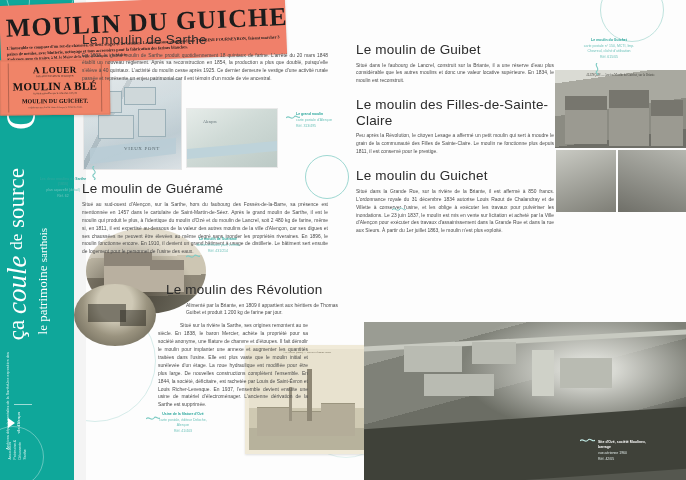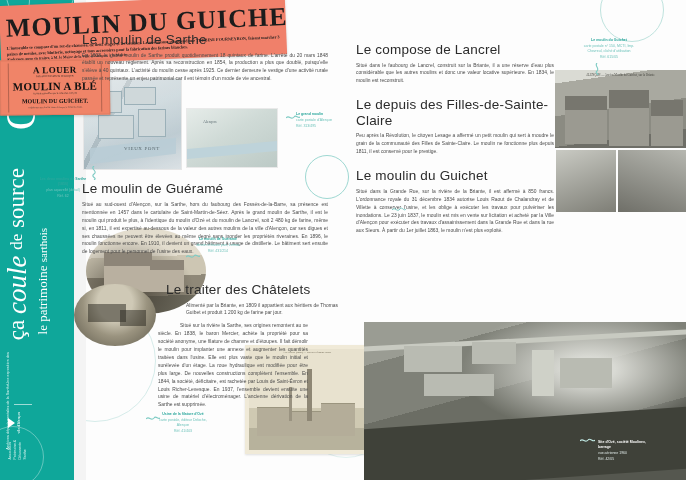--- a/index.html
+++ b/index.html
@@ -383,37 +383,37 @@
       <p class="body">En 1808, le grand moulin de Sarthe produit quotidiennement 18 quintaux de farine. L'arrêté du 20 mars 1848 établit un nouveau règlement. Après sa reconstruction en 1854, la production a plus que doublé, puisqu'elle s'élève à 40 quintaux. L'activité du moulin cesse après 1925. Ce dernier demeure le vestige d'une activité rurale passée et représente un enjeu patrimonial car il est témoin d'un mode de vie ancestral.</p>
     </section>
 
     <section class="sec" style="margin-top:98px;">
       <h2 class="mt">Le moulin de Guéramé</h2>
       <p class="body" style="text-align:justify;">Situé au sud-ouest d'Alençon, sur la Sarthe, hors du faubourg des Fossés-de-la-Barre, sa présence est mentionnée en 1457 dans le cartulaire de Saint-Martin-de-Séez. Après le grand moulin de Sarthe, il est le moulin qui produit le plus, à l'identique du moulin d'Ozé et du moulin de Lancrel, soit 2 480 kg de farine, même si, en 1811, il est expertisé au-dessous de la valeur des autres moulins de la ville d'Alençon, car ses digues et ses chaussées ne peuvent être élevées au même degré sans inonder les propriétés riveraines. En 1896, le moulin fonctionne encore. En 1910, il devient un grand bâtiment à usage de distillerie. Le bâtiment sert ensuite de logement pour le personnel de l'usine des eaux.</p>
     </section>
   </div>
 
   <section style="position:absolute;left:166px;top:282px;width:172px;">
-    <h2 class="mt">Le traiter des Châtelets</h2>
+    <h2 class="mt">Le moulin des Révolution</h2>
     <p class="body" style="padding-left:20px;">Alimenté par la Briante, en 1809 il appartient aux héritiers de Thomas Guibet et produit 1 200 kg de farine par jour.</p>
   </section>
 
   <section style="position:absolute;left:158px;top:322px;width:178px;">
     <p class="body ind" style="width:150px;">Situé sur la rivière la Sarthe, ses origines remontent au xe siècle. En 1838, le baron Mercier, achète la propriété pour sa société anonyme, une filature de chanvre et d'étoupes. Il fait démolir le moulin pour implanter une annexe et augmenter les quantités traitées dans l'usine. Elle est plus vaste que le moulin initial et surélevée d'un étage. La roue hydraulique est modifiée pour être plus large. De nouvelles constructions complètent l'ensemble. En 1844, la société, déficitaire, est rachetée par Louis de Saint-Évron et Louis Richer-Levesque. En 1937, l'ensemble devient ensuite une usine de matériel d'électroménager. L'ancienne dérivation de la Sarthe est supprimée.</p>
   </section>
 
   <div class="col-b">
 
     <section class="sec">
-      <h2 class="mt">Le compose de Lancrel</h2>
+      <h2 class="mt">Le moulin de Guibet</h2>
       <p class="body">Situé dans le faubourg de Lancrel, construit sur la Briante, il a une réserve d'eau plus considérable que les autres moulins et donc une valeur locative supérieure. En 1834, le moulin est reconstruit.</p>
     </section>
 
     <section class="sec" style="margin-top:12px;">
-      <h2 class="mt">Le depuis des Filles-de-Sainte-Claire</h2>
+      <h2 class="mt">Le moulin des Filles-de-Sainte-Claire</h2>
       <p class="body">Peu après la Révolution, le citoyen Lesage a affermé un petit moulin qui sert à moudre le grain de la communauté des Filles de Sainte-Claire. Le moulin ne fonctionne plus depuis 1811, il est conservé pour le prestige.</p>
     </section>
 
     <section class="sec" style="margin-top:12px;">
       <h2 class="mt">Le moulin du Guichet</h2>
       <p class="body">Situé dans la Grande Rue, sur la rivière de la Briante, il est affermé à 850 francs. L'ordonnance royale du 31 décembre 1834 autorise Louis Raout de Chalandray et de Villette à conserver l'usine, et les oblige à exécuter les travaux pour pulvériser les inondations. Le 23 juin 1837, le moulin est mis en vente sur licitation et acheté par la Ville d'Alençon pour exécuter des travaux d'assainissement dans la Grande Rue et dans la rue aux Sieurs. À partir du 1er juillet 1863, le moulin n'est plus exploité.</p>
     </section>
   </div>
 
   <div class="capbox cap-sarthe">

